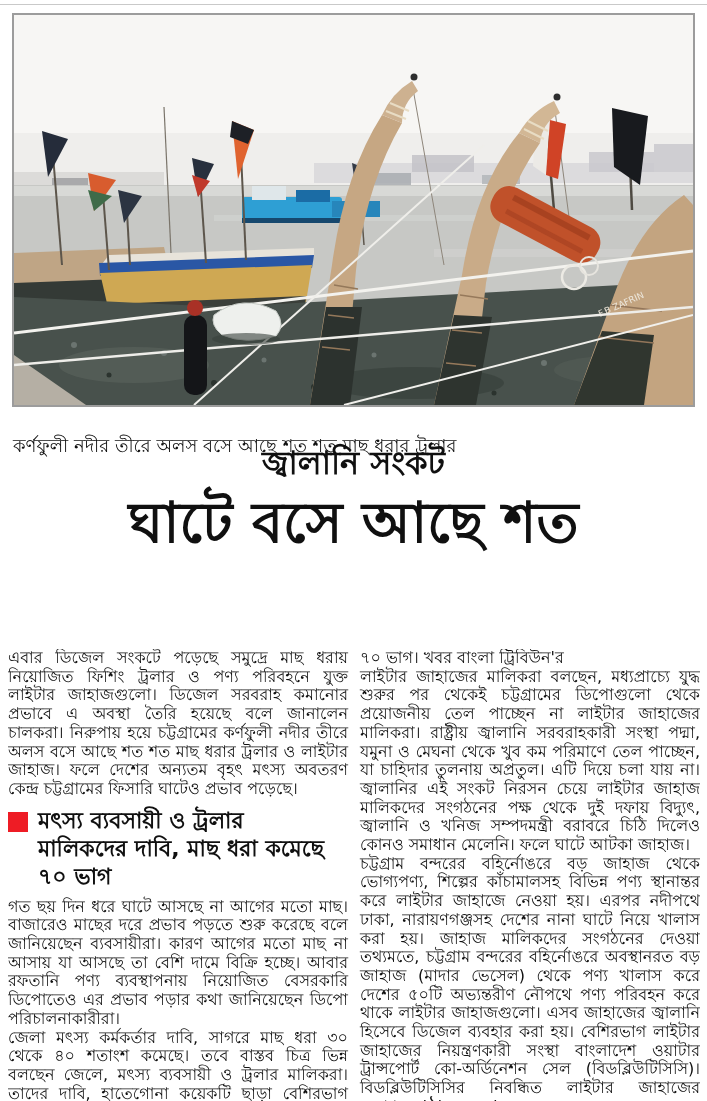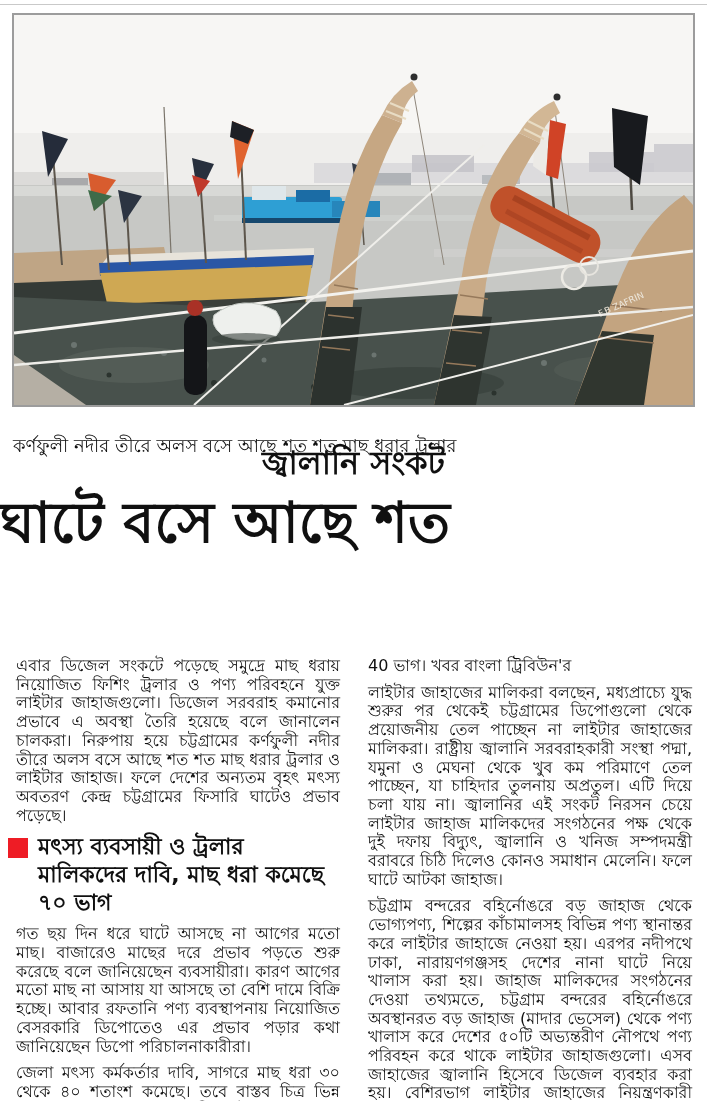--- a/index.html
+++ b/index.html
@@ -26,34 +26,34 @@
   .caption {
     position:absolute; left:13px; top:434px; width:690px;
     font-size:18px; line-height:24px; text-align:left;
   }
   .kicker {
     position:absolute; top:443px; left:0; width:707px;
     text-align:center; font-size:32px; font-weight:bold; line-height:40px;
   }
   .headline {
     position:absolute; top:483px; left:0; width:707px;
-    text-align:left; font-weight:bold;
+    text-align:center; font-weight:bold;
     font-size:56px; line-height:79px;
     letter-spacing:0px;
   }
   .columns {
     position:absolute; top:649px; left:8px; width:692px; height:452px;
     display:flex; gap:12px; overflow:hidden;
   }
   .col {
     width:340px; flex:0 0 340px;
     font-size:16px; line-height:18.7px;
     text-align:justify;
   }
-  .col p { margin:8px; padding:0; }
+  .col p { margin:0; padding:0; }
   .subhead {
     display:flex; gap:10px; align-items:flex-start;
     margin:8px 8px 7px 0; text-align:left;
   }
   .subhead .bullet {
     width:20px; height:20px; flex:0 0 20px; margin-top:5px;
     background:#ee1c25;
   }
   .subhead .text {
     font-size:22px; line-height:28px; font-weight:bold;
@@ -222,17 +222,17 @@
   <div class="col">
     <p>এবার ডিজেল সংকটে পড়েছে সমুদ্রে মাছ ধরায় নিয়োজিত ফিশিং ট্রলার ও পণ্য পরিবহনে যুক্ত লাইটার জাহাজগুলো। ডিজেল সরবরাহ কমানোর প্রভাবে এ অবস্থা তৈরি হয়েছে বলে জানালেন চালকরা। নিরুপায় হয়ে চট্টগ্রামের কর্ণফুলী নদীর তীরে অলস বসে আছে শত শত মাছ ধরার ট্রলার ও লাইটার জাহাজ। ফলে দেশের অন্যতম বৃহৎ মৎস্য অবতরণ কেন্দ্র চট্টগ্রামের ফিসারি ঘাটেও প্রভাব পড়েছে।</p>
     <div class="subhead">
       <span class="bullet" style="background-color: rgb(238, 28, 37);"></span>
       <span class="text">মৎস্য ব্যবসায়ী ও ট্রলার মালিকদের দাবি, মাছ ধরা কমেছে ৭০ ভাগ</span>
     </div>
     <p>গত ছয় দিন ধরে ঘাটে আসছে না আগের মতো মাছ। বাজারেও মাছের দরে প্রভাব পড়তে শুরু করেছে বলে জানিয়েছেন ব্যবসায়ীরা। কারণ আগের মতো মাছ না আসায় যা আসছে তা বেশি দামে বিক্রি হচ্ছে। আবার রফতানি পণ্য ব্যবস্থাপনায় নিয়োজিত বেসরকারি ডিপোতেও এর প্রভাব পড়ার কথা জানিয়েছেন ডিপো পরিচালনাকারীরা।</p>
     <p>জেলা মৎস্য কর্মকর্তার দাবি, সাগরে মাছ ধরা ৩০ থেকে ৪০ শতাংশ কমেছে। তবে বাস্তব চিত্র ভিন্ন বলছেন জেলে, মৎস্য ব্যবসায়ী ও ট্রলার মালিকরা। তাদের দাবি, হাতেগোনা কয়েকটি ছাড়া বেশিরভাগ মাছ ধরার ট্রলার ঘাটে বসে আছে। নদী ও সমুদ্রে মাছ ধরা কমেছে অন্তত</p>
   </div>
   <div class="col">
-    <p>40 ভাগ। খবর বাংলা ট্রিবিউন'র</p>
+    <p>৭০ ভাগ। খবর বাংলা ট্রিবিউন'র</p>
     <p>লাইটার জাহাজের মালিকরা বলছেন, মধ্যপ্রাচ্যে যুদ্ধ শুরুর পর থেকেই চট্টগ্রামের ডিপোগুলো থেকে প্রয়োজনীয় তেল পাচ্ছেন না লাইটার জাহাজের মালিকরা। রাষ্ট্রীয় জ্বালানি সরবরাহকারী সংস্থা পদ্মা, যমুনা ও মেঘনা থেকে খুব কম পরিমাণে তেল পাচ্ছেন, যা চাহিদার তুলনায় অপ্রতুল। এটি দিয়ে চলা যায় না। জ্বালানির এই সংকট নিরসন চেয়ে লাইটার জাহাজ মালিকদের সংগঠনের পক্ষ থেকে দুই দফায় বিদ্যুৎ, জ্বালানি ও খনিজ সম্পদমন্ত্রী বরাবরে চিঠি দিলেও কোনও সমাধান মেলেনি। ফলে ঘাটে আটকা জাহাজ।</p>
     <p><span>চট্টগ্রাম বন্দরের বহির্নোঙরে বড় জাহাজ থেকে ভোগ্যপণ্য, শিল্পের কাঁচামালসহ বিভিন্ন পণ্য স্থানান্তর করে লাইটার জাহাজে নেওয়া হয়। এরপর নদীপথে ঢাকা, নারায়ণগঞ্জসহ দেশের নানা ঘাটে নিয়ে খালাস করা হয়। জাহাজ মালিকদের সংগঠনের দেওয়া তথ্যমতে, চট্টগ্রাম বন্দরের বহির্নোঙরে অবস্থানরত বড় জাহাজ (মাদার ভেসেল) থেকে পণ্য খালাস করে দেশের ৫০টি অভ্যন্তরীণ নৌপথে পণ্য পরিবহন করে থাকে লাইটার জাহাজগুলো। এসব জাহাজের জ্বালানি হিসেবে ডিজেল ব্যবহার করা হয়। বেশিরভাগ লাইটার জাহাজের নিয়ন্ত্রণকারী সংস্থা বাংলাদেশ ওয়াটার ট্রান্সপোর্ট কো-অর্ডিনেশন সেল (বিডব্লিউটিসিসি)। বিডব্লিউটিসিসির নিবন্ধিত লাইটার জাহাজের সংখ্যা</span><span class="jump">➤ পৃষ্ঠা ৭, কলাম ১.</span></p>
   </div>
 </div>
 
 </body></html>

